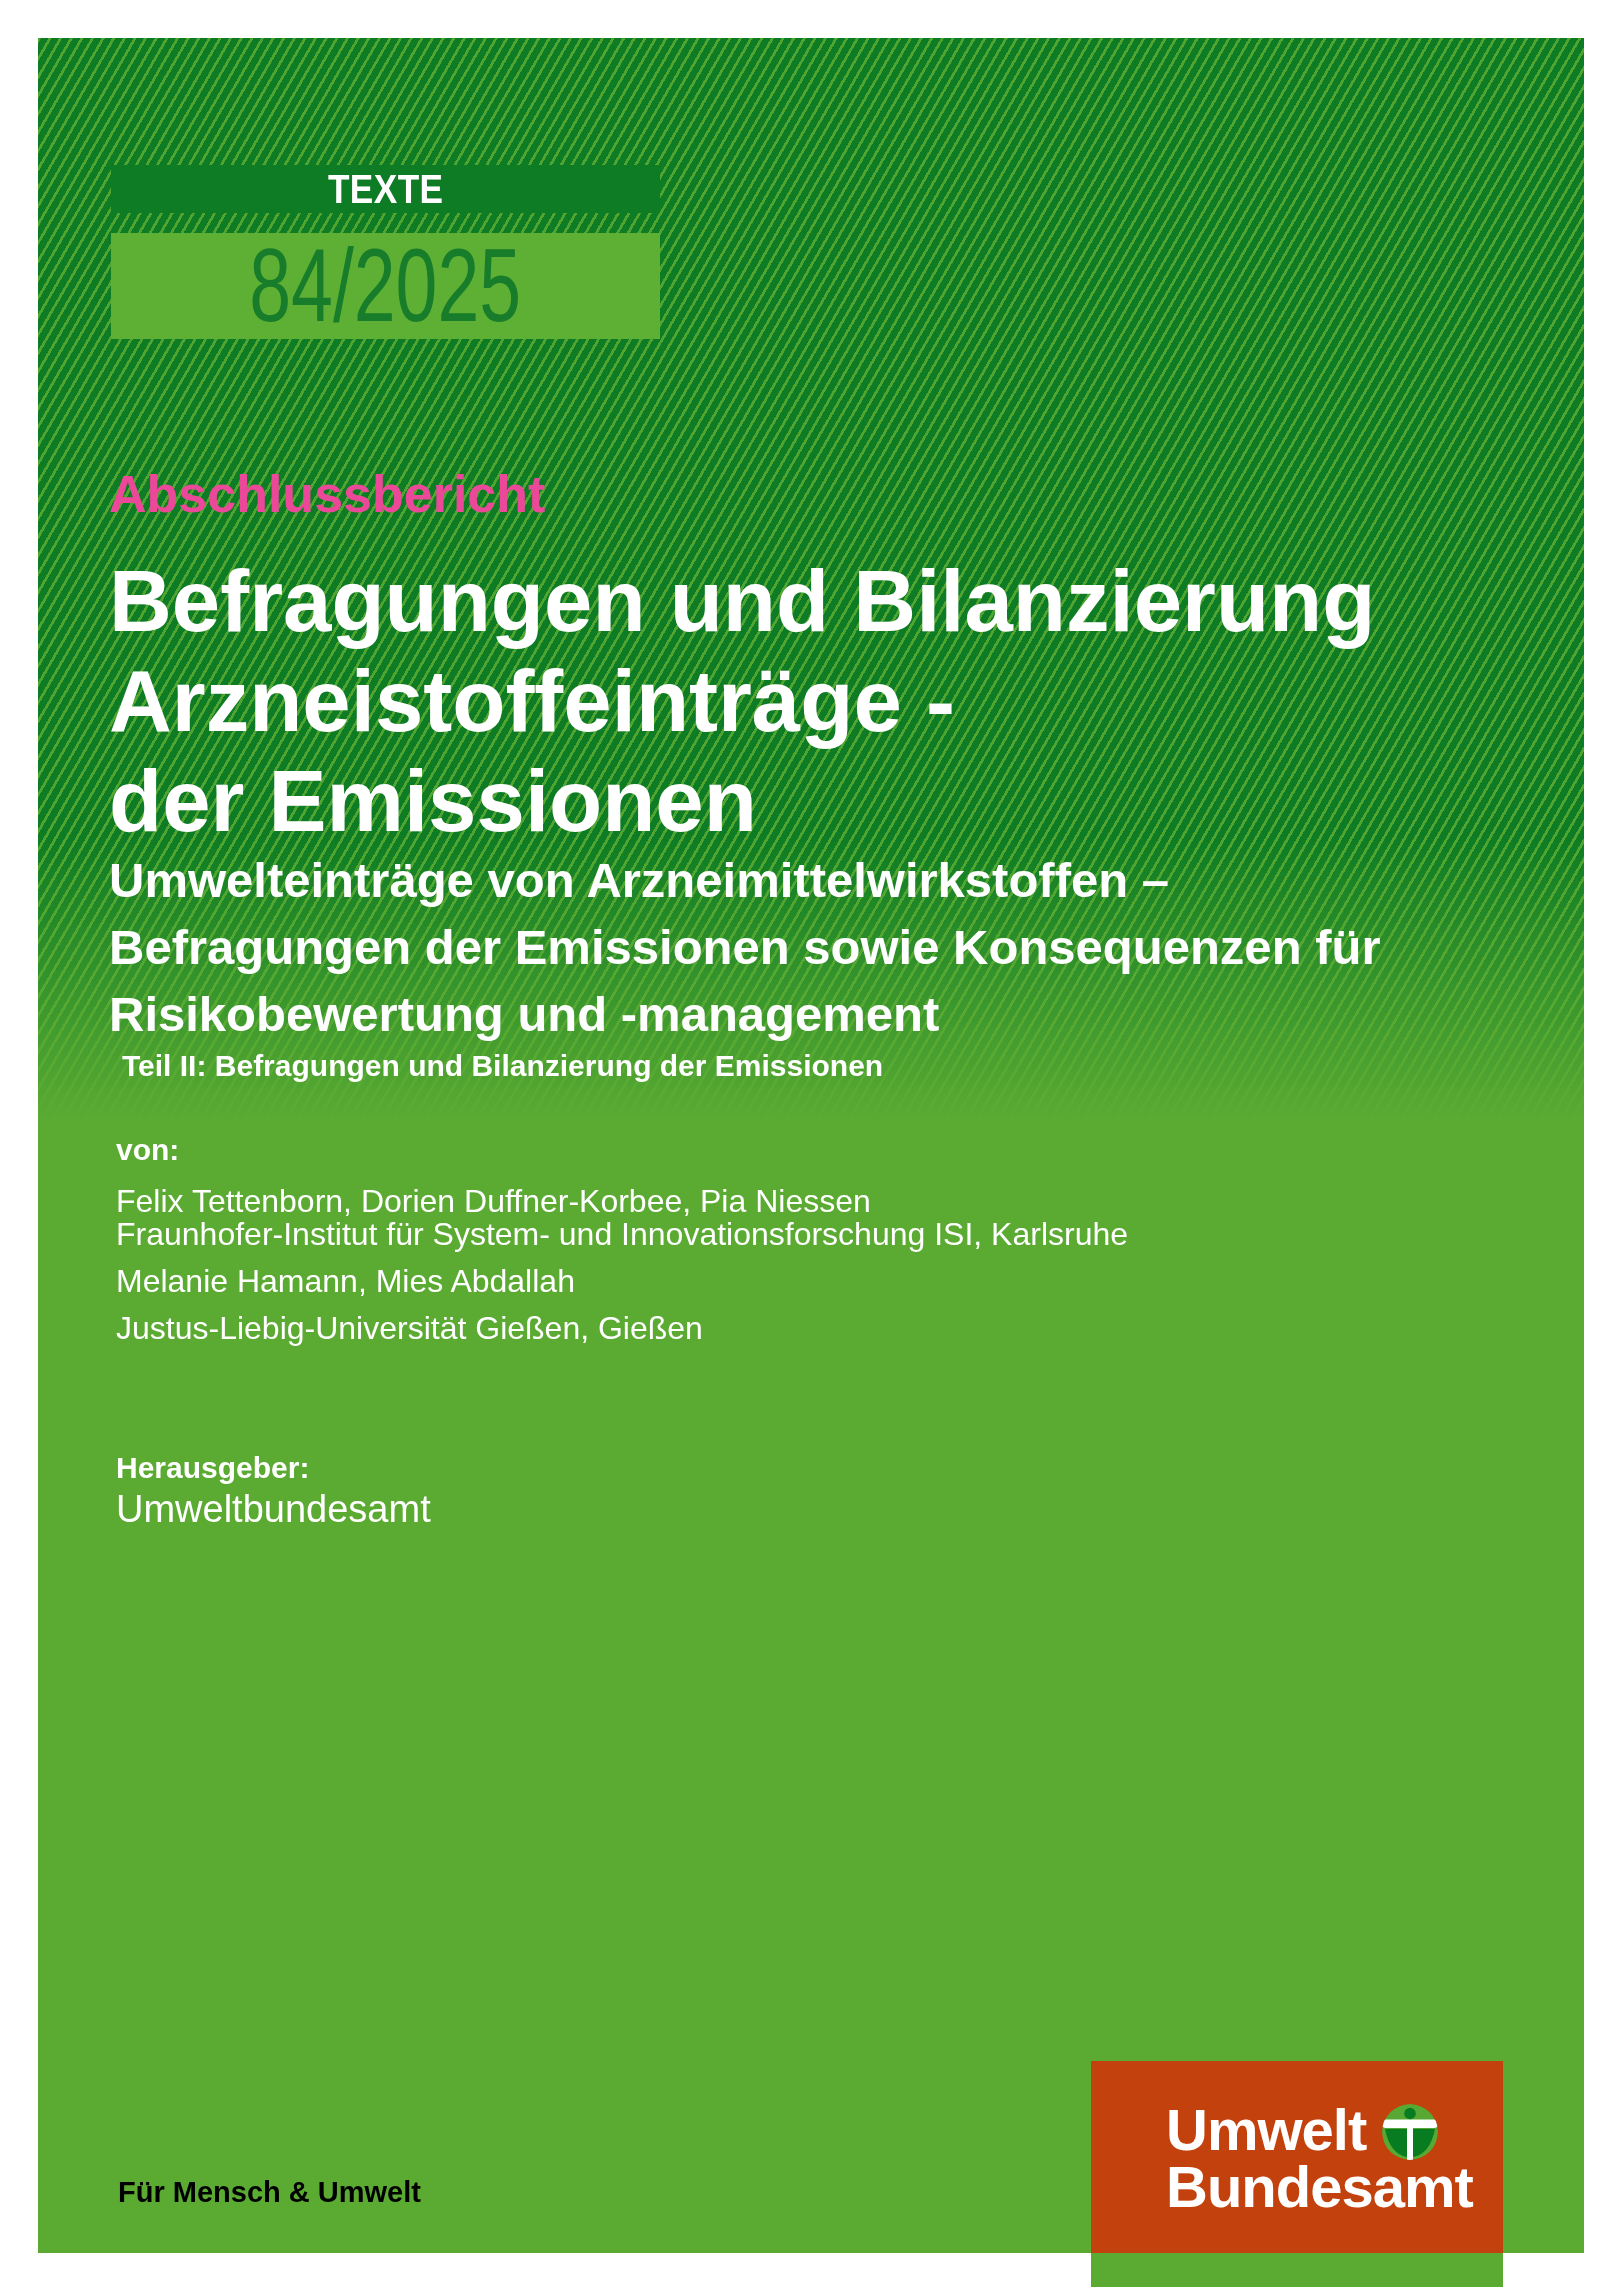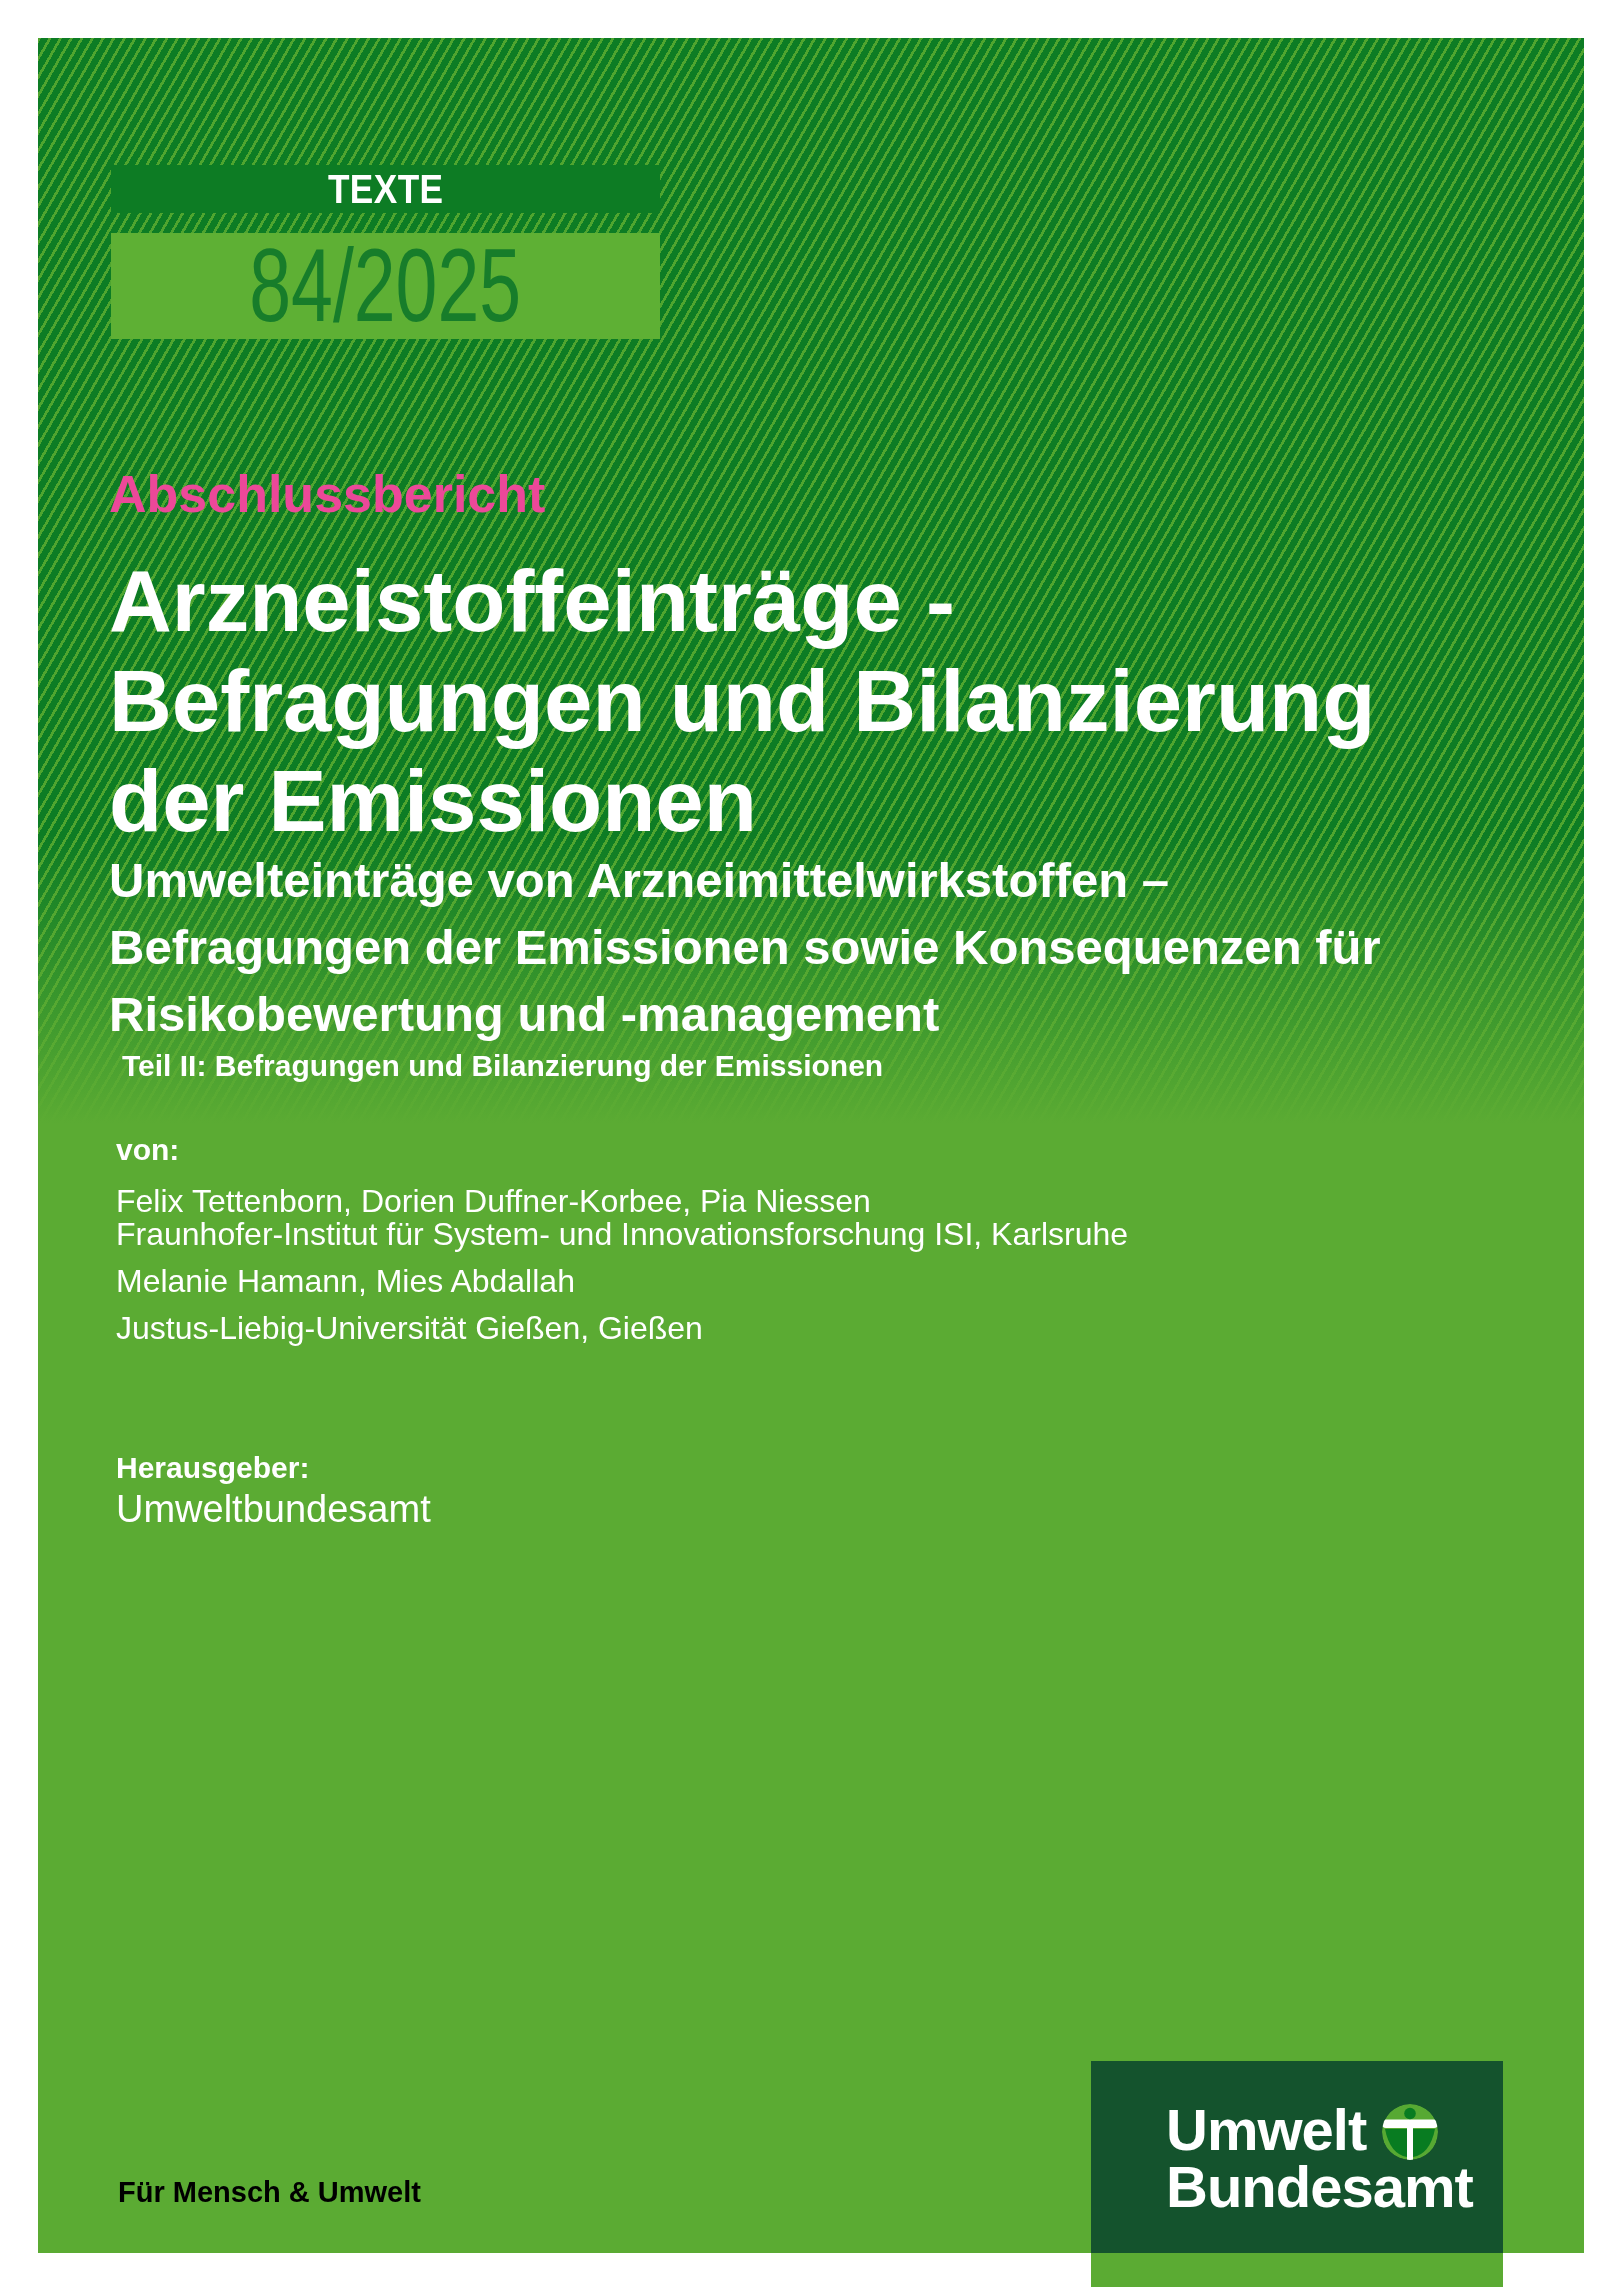--- a/index.html
+++ b/index.html
@@ -50,21 +50,21 @@
   .authors-g1 span{display:block;}
   .authors-g2n{left:116px;top:1265px;}
   .authors-g2a{left:116px;top:1312px;text-align:right;}
 
   .publisher-label{left:116px;top:1448px;font-size:30px;line-height:39px;font-weight:bold;color:#fff;}
   .publisher-name{left:116px;top:1490px;font-size:38px;line-height:39px;font-weight:400;color:#fff;}
 
   .tagline{left:118px;top:2175px;font-size:29px;line-height:35px;font-weight:700;color:#000000;}
 
   .logo-box{
-    left:1091px;top:2061px;width:412px;height:192px;background:#14532d;
+    left:1091px;top:2061px;width:412px;height:192px;background:#c2410c;
     box-sizing:border-box;padding:40px 0 0 75px;
   }
   .logo-box .word{display:block;color:#fff;font-weight:bold;font-size:58px;line-height:57px;letter-spacing:-1px;}
   .logo-strip{left:1091px;top:2253px;width:412px;height:34px;background:#5bab33;}
   .logo-icon{left:1382px;top:2104px;width:56px;height:56px;}
   .logo-icon svg{display:block;width:56px;height:56px;}
 </style>
 </head>
 <body>
 
@@ -76,22 +76,22 @@
     <span>TEXTE</span>
   </div>
 
   <div class="abs issue-box">
     <span>84/2025</span>
   </div>
 
   <div class="abs report-type">Abschlussbericht</div>
 
   <h1 class="abs title" style="margin:0;">
+    <span>Befragungen und Bilanzierung</span>
     <span>Arzneistoffeinträge -</span>
-    <span>Befragungen und Bilanzierung</span>
     <span>der Emissionen</span>
   </h1>
 
   <div class="abs subtitle">
     <span>Umwelteinträge von Arzneimittelwirkstoffen –</span>
     <span>Befragungen der Emissionen sowie Konsequenzen für</span>
     <span>Risikobewertung und -management</span>
   </div>
 
   <div class="abs subtitle-note">Teil II: Befragungen und Bilanzierung der Emissionen</div>

